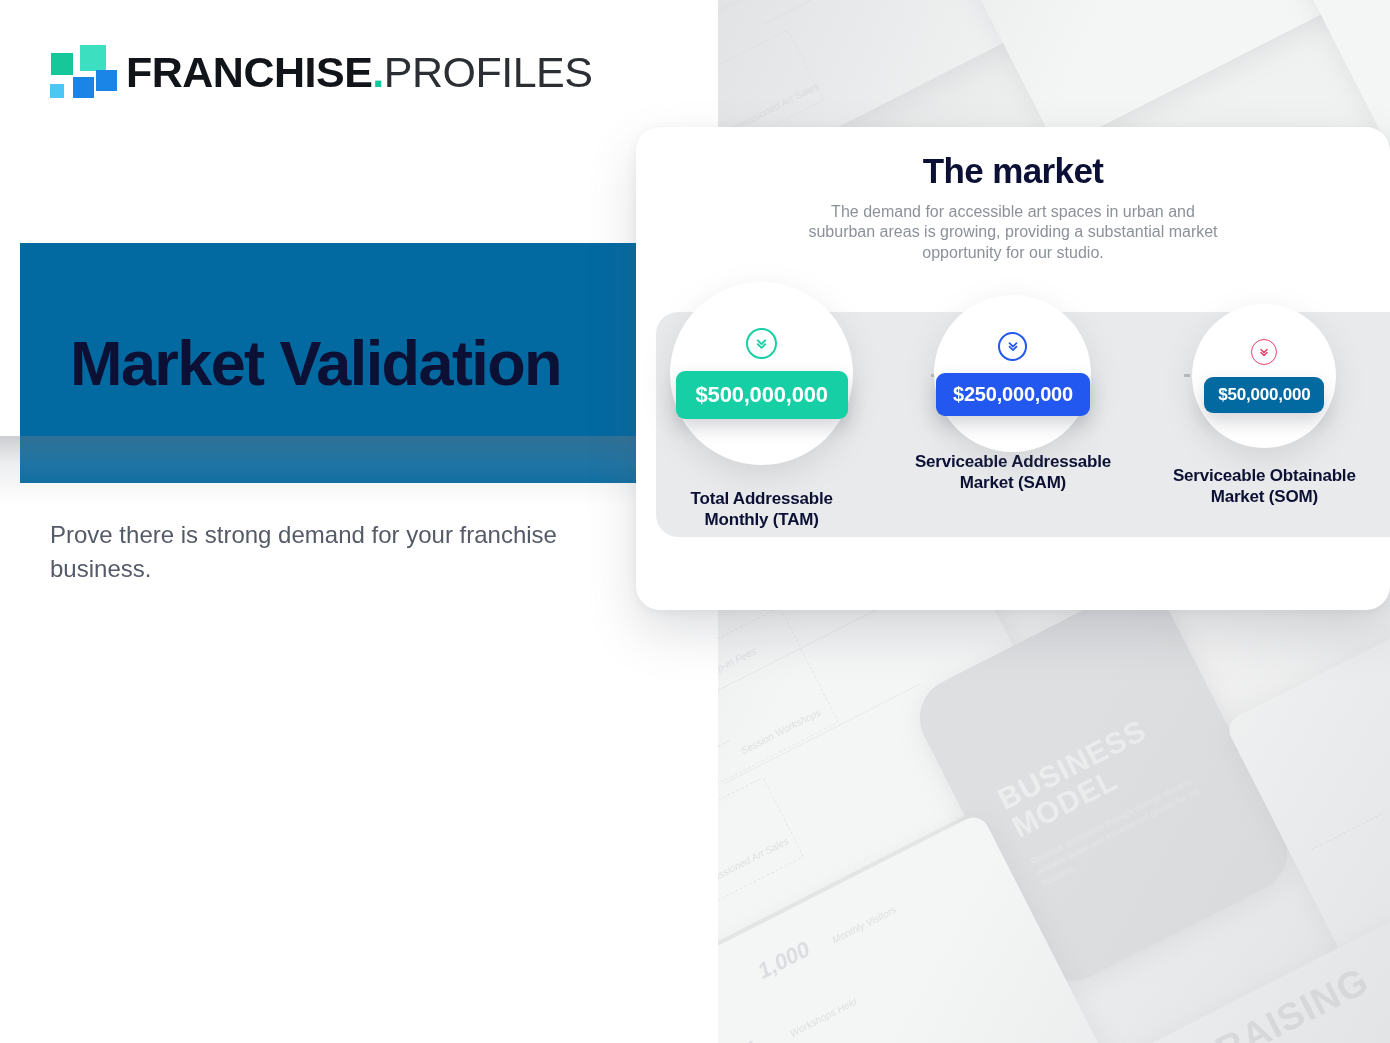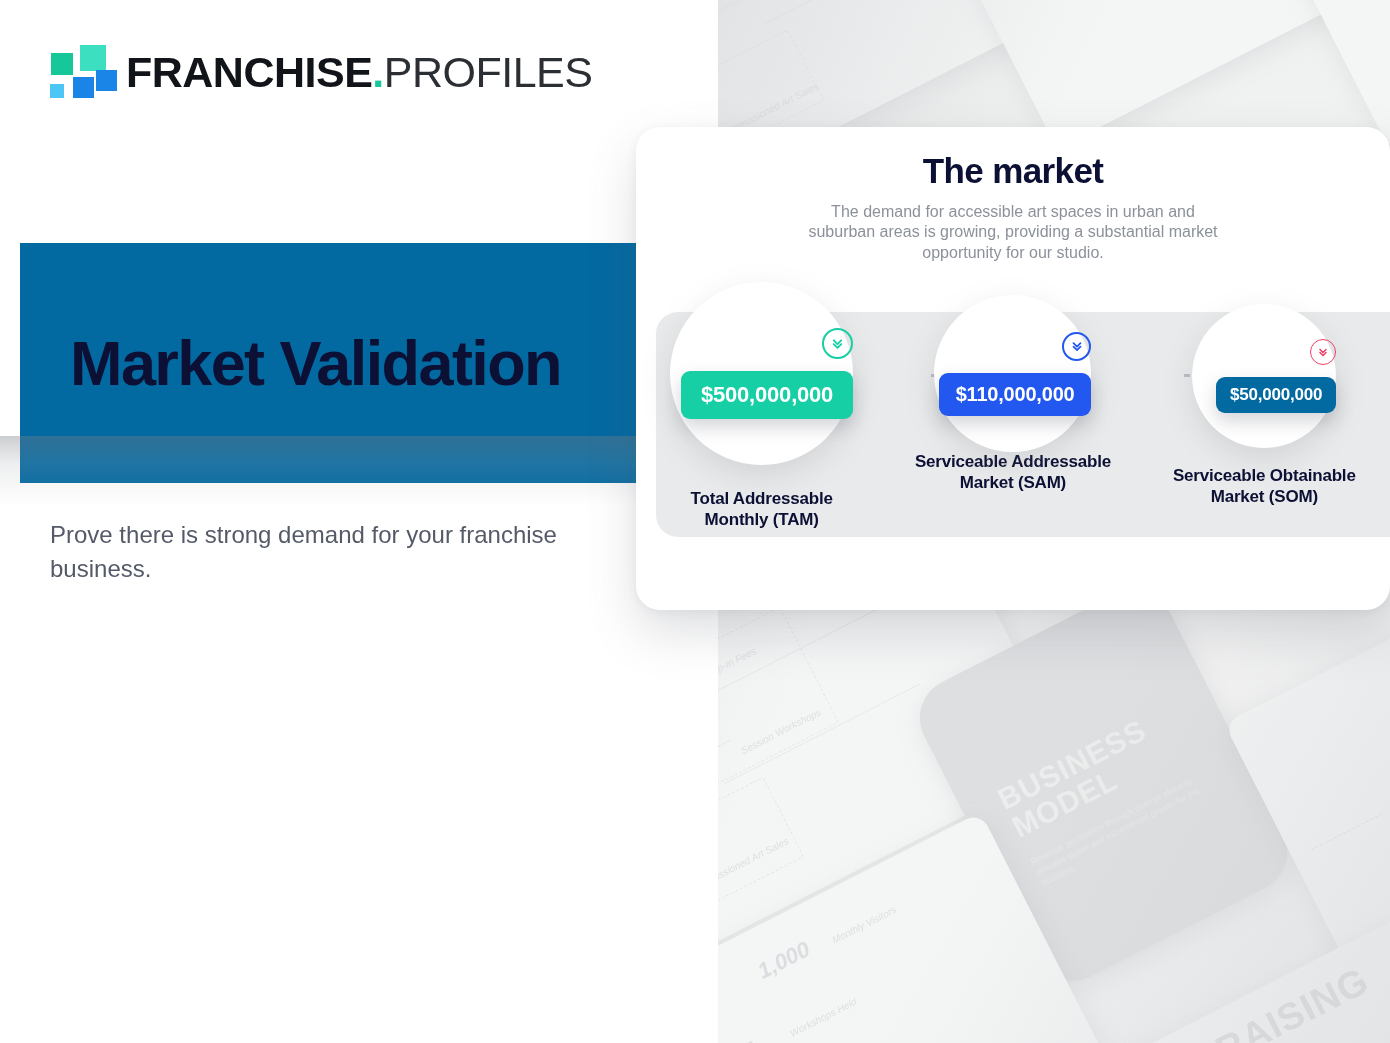--- a/index.html
+++ b/index.html
@@ -211,21 +211,21 @@
     position: relative;
     display:flex; flex-direction:column; align-items:center;
   }
   .bubble {
     position:relative;
     width: 183px; height: 183px;
     border-radius: 50%;
     background: #ffffff;
     box-shadow: 0 10px 30px rgba(120,124,132,.20);
     display:flex; flex-direction:column;
-    align-items:flex-end; justify-content:center;
+    align-items:center; justify-content:center;
     z-index: 3;
   }
   .stat.s1 .bubble { width:183px; height:183px; }
   .stat.s2 .bubble { width:157px; height:157px; margin-top:13px; }
   .stat.s3 .bubble { width:144px; height:144px; margin-top:22px; }
 
   .chev {
     width: 31px; height: 31px;
     border-radius: 50%;
     border: 2px solid currentColor;
@@ -384,21 +384,21 @@
       </div>
 
       <div class="stat s2">
         <div class="bubble">
           <div class="chev" style="color:#2257f0;">
             <svg width="14" height="14" viewBox="0 0 24 24" fill="none" stroke="currentColor" stroke-width="3" stroke-linecap="round" stroke-linejoin="round">
               <polyline points="6,7 12,13 18,7"></polyline>
                 <polyline points="6,13 12,19 18,13"></polyline>
             </svg>
           </div>
-          <div class="pill" style="background:#2257f0;">$110,000,000</div>
+          <div class="pill" style="background:#2257f0;">$250,000,000</div>
         </div>
         <div class="caption">Serviceable Addressable Market (SAM)</div>
       </div>
 
       <div class="stat s3">
         <div class="bubble">
           <div class="chev" style="color:#ef4066;">
             <svg width="12" height="12" viewBox="0 0 24 24" fill="none" stroke="currentColor" stroke-width="3" stroke-linecap="round" stroke-linejoin="round">
               <polyline points="6,7 12,13 18,7"></polyline>
                 <polyline points="6,13 12,19 18,13"></polyline>

